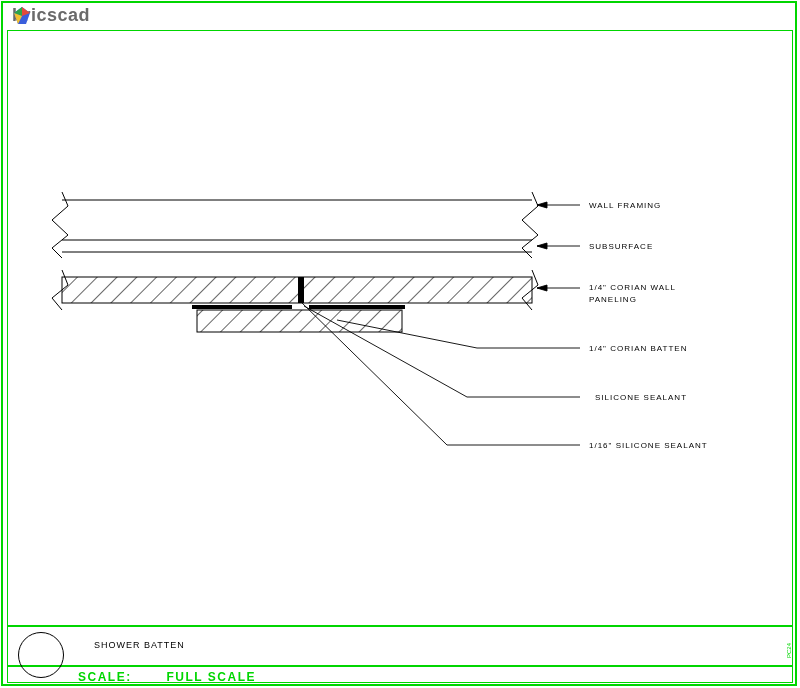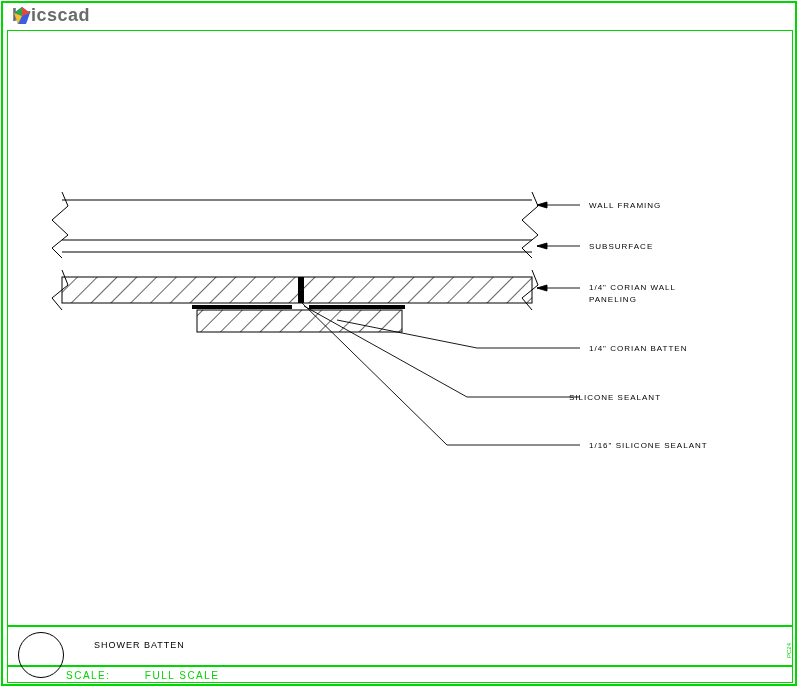--- a/index.html
+++ b/index.html
@@ -64,25 +64,25 @@
   }
   .title-label {
     position: absolute;
     left: 94px; top: 640px;
     font-size: 9px;
     letter-spacing: 1px;
     color: #000;
   }
   .scale-row {
     position: absolute;
-    left: 66px; top: 670px;
-    font-size: 10px;
+    left: 78px; top: 670px;
+    font-size: 12px;
     letter-spacing: 1.5px;
     color: #00d600;
-    font-weight: normal;
+    font-weight: bold;
   }
   .scale-value {
     margin-left: 30px;
   }
   .side-code {
     position: absolute;
     right: 8px;
     bottom: 30px;
     font-size: 6px;
     color: #00d600;
@@ -190,18 +190,18 @@
       </g>
     </svg>
 
     <div class="anno" style="left:582px; top:171px;">WALL FRAMING</div>
     <div class="anno" style="left:582px; top:212px;">SUBSURFACE</div>
     <div class="anno twoline" style="left:582px; top:252px;">
       <span>1/4" CORIAN WALL</span><br>
       <span>PANELING</span>
     </div>
     <div class="anno" style="left:582px; top:314px;">1/4" CORIAN BATTEN</div>
-    <div class="anno" style="left:556px; top:363px;padding-left:6px;">SILICONE SEALANT</div>
+    <div class="anno" style="left:582px; top:363px;padding-left:6px;">SILICONE SEALANT</div>
     <div class="anno" style="left:582px; top:411px;">1/16" SILICONE SEALANT</div>
 
   </div>
 
 </div>
 
 </body></html>

